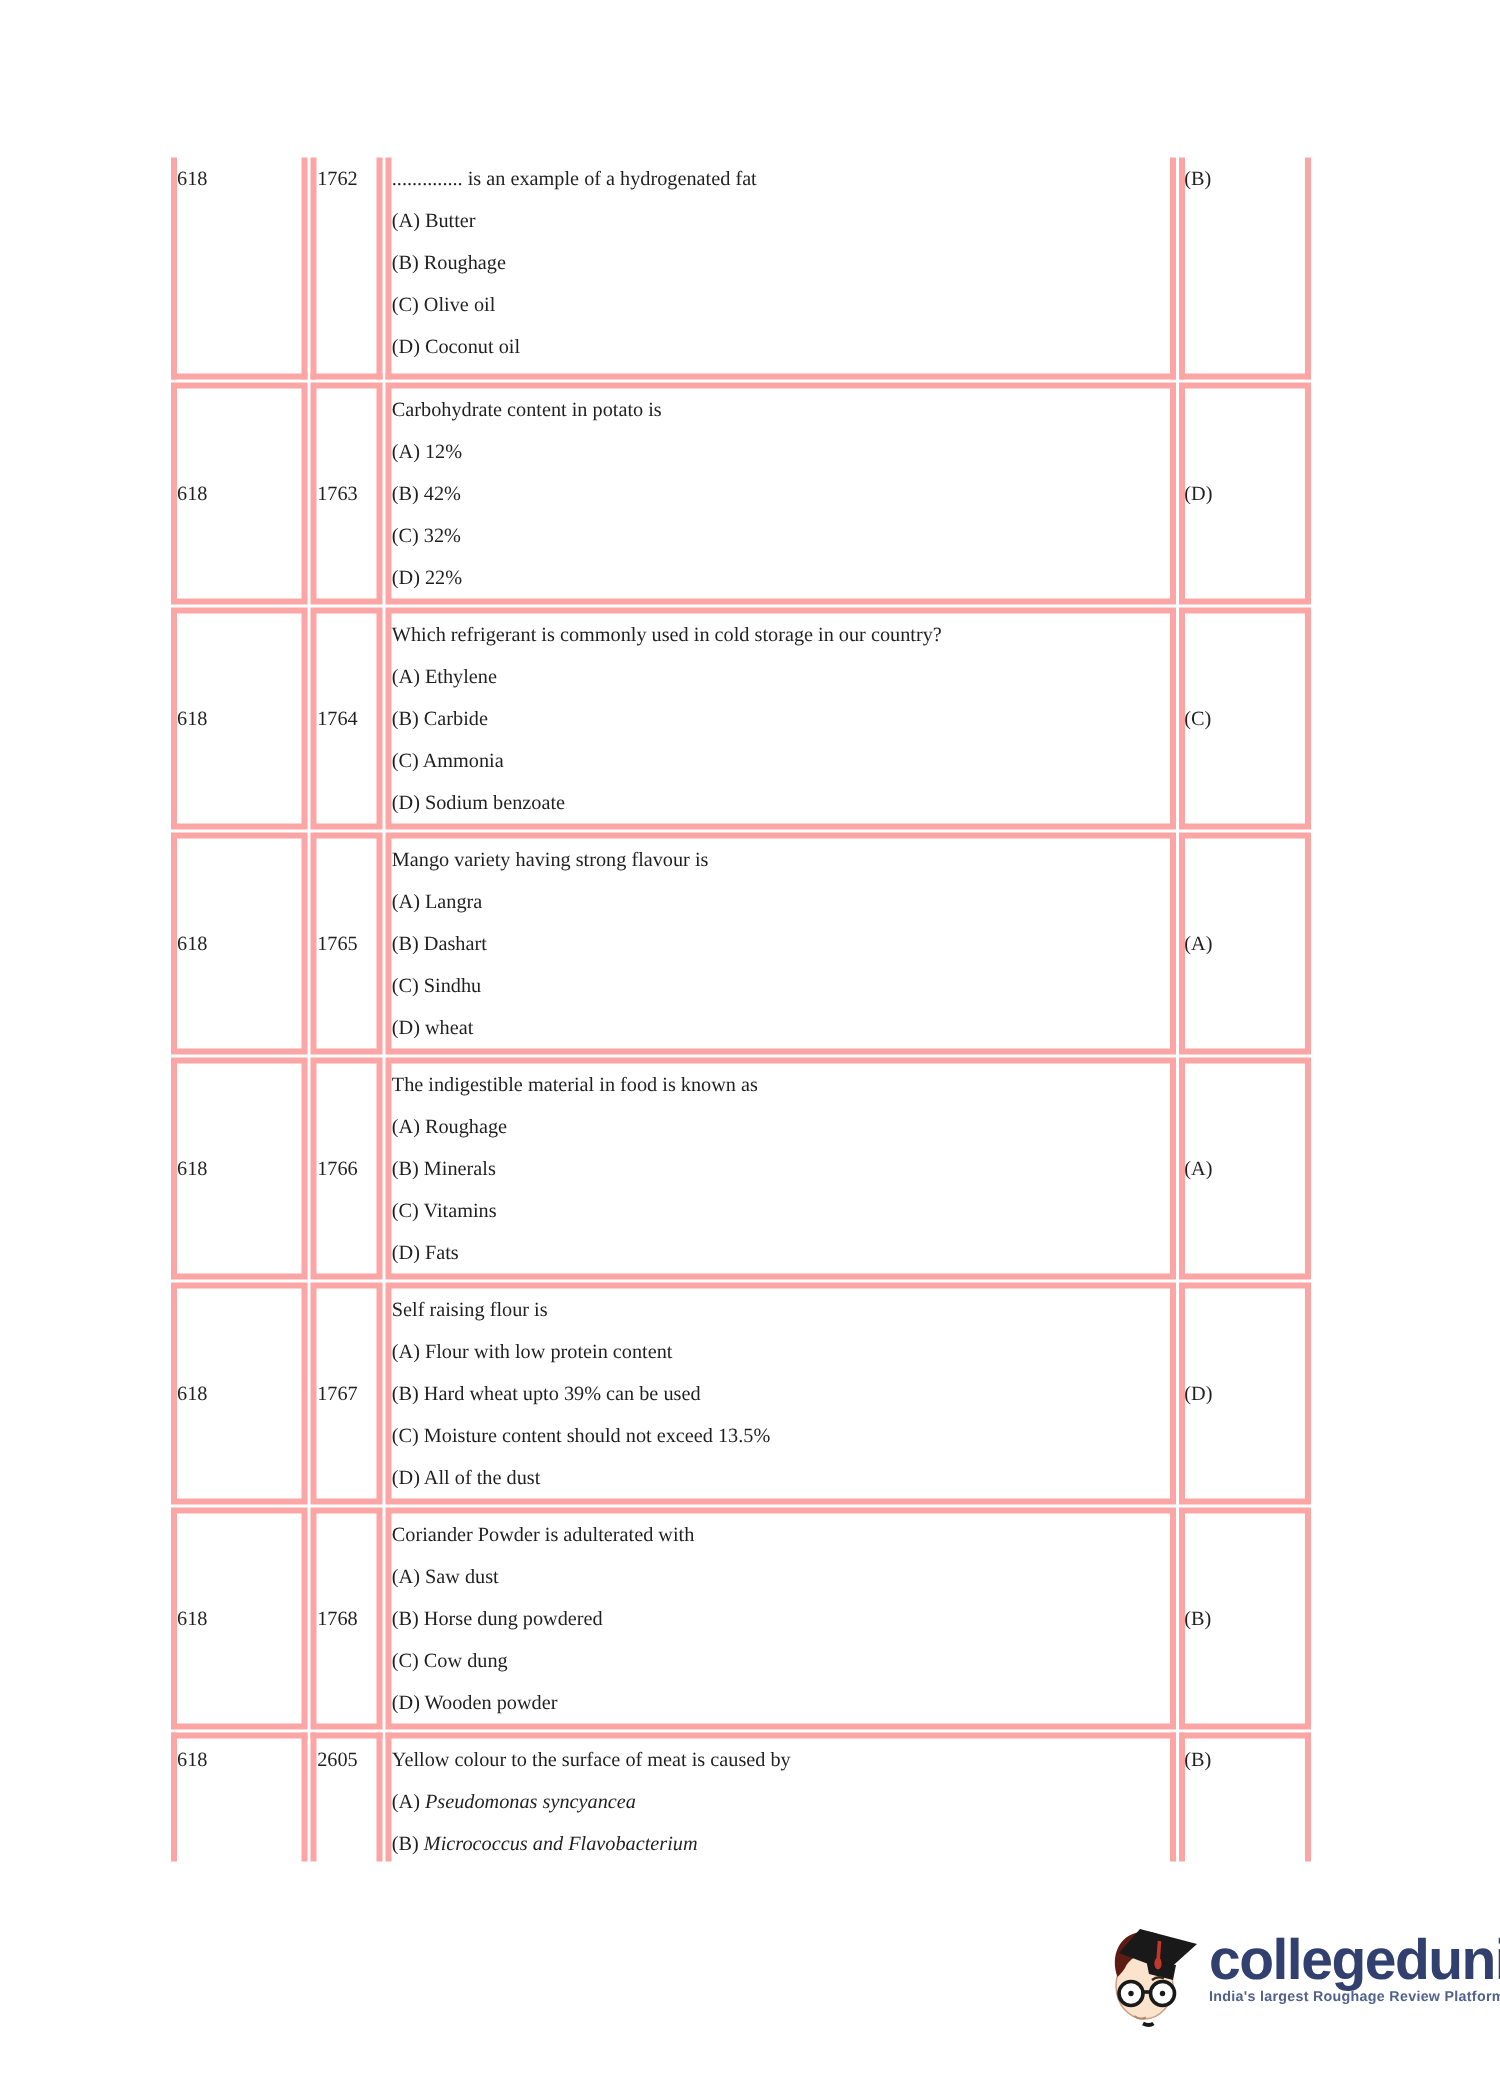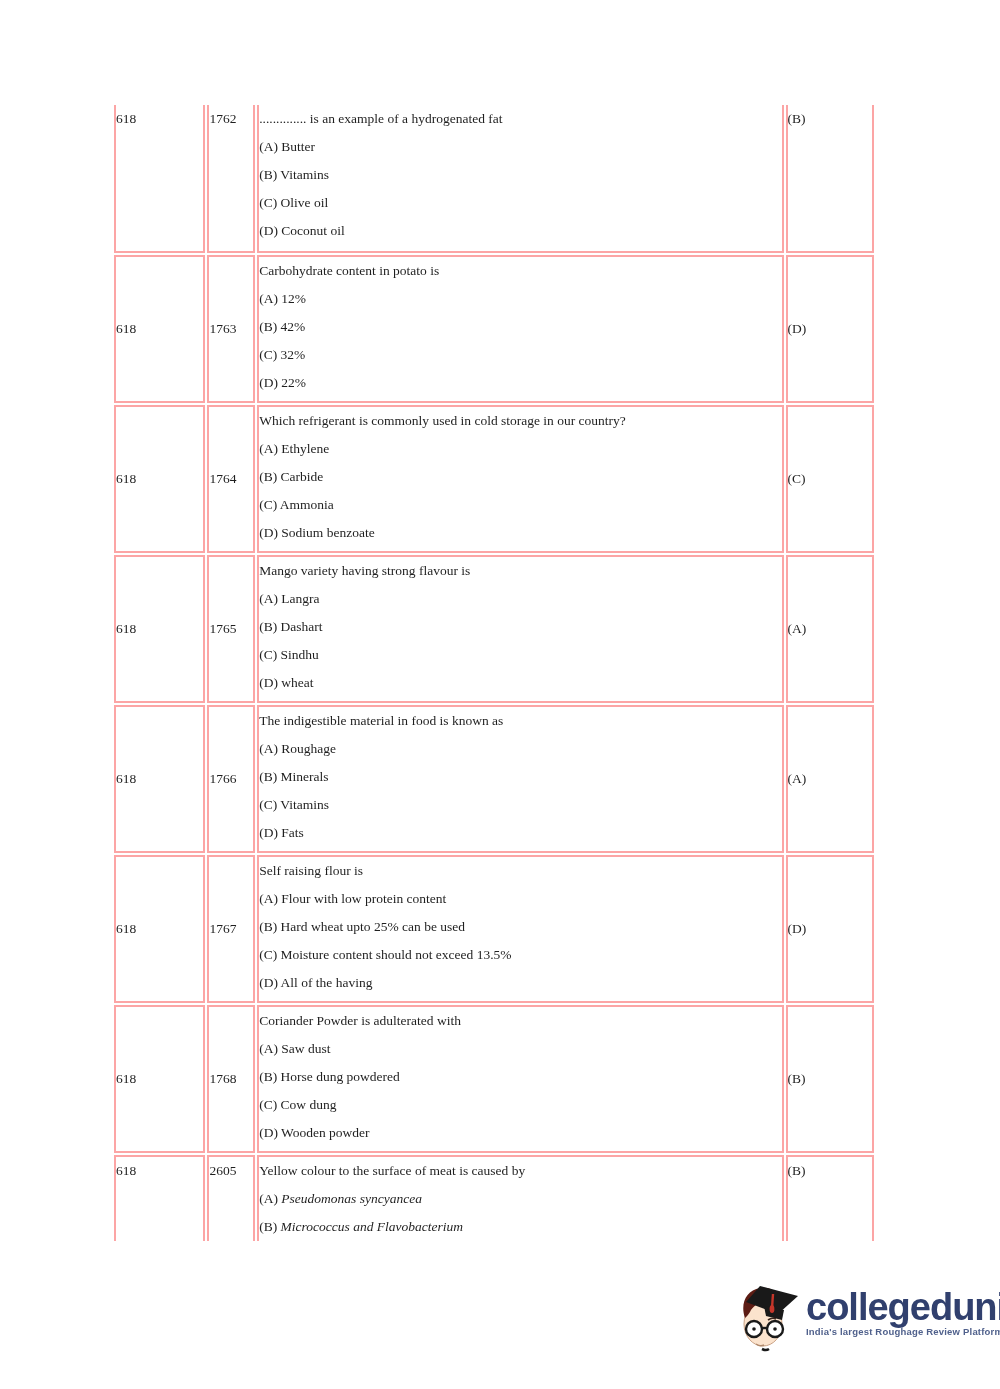--- a/index.html
+++ b/index.html
@@ -18,21 +18,21 @@
     width:766px;height:1138px;
     overflow:hidden;
   }
   table.exam{
     width:764px;
     border-collapse:separate;
     border-spacing:2px;
     table-layout:fixed;
   }
   table.exam td{
-    border:2px solid #fca5a5;
+    border:4px solid #fca5a5;
     background:#ffffff;
     font-size:13.5px;
     line-height:28px;
     padding:0;
   }
   
   table.exam tr:first-child td{border-top:none;}
   table.exam tr:last-child td{border-bottom:none;}
   table.exam tr{height:148px;}
   td.code-cell{padding:7px 4px 0 12px;vertical-align:top;}
@@ -83,21 +83,21 @@
     <td class="code-cell">
       <span class="line">618</span>
     </td>
     <td class="qno-cell">
       <span class="line">1762</span>
     </td>
     <td class="question-cell">
       <div class="line">.............. is an example of a hydrogenated fat</div>
       <div>
               <div class="line">(A) Butter</div>
-              <div class="line">(B) Vitamins</div>
+              <div class="line">(B) Roughage</div>
               <div class="line">(C) Olive oil</div>
               <div class="line">(D) Coconut oil</div>
             </div>
     </td>
     <td class="answer-cell">
       <span class="line">(B)</span>
     </td>
   </tr>
         <tr class="va-middle">
     <td class="code-cell">
@@ -183,23 +183,23 @@
     <td class="code-cell">
       <span class="line">618</span>
     </td>
     <td class="qno-cell">
       <span class="line">1767</span>
     </td>
     <td class="question-cell">
       <div class="line">Self raising flour is</div>
       <div>
               <div class="line">(A) Flour with low protein content</div>
-              <div class="line">(B) Hard wheat upto 25% can be used</div>
+              <div class="line">(B) Hard wheat upto 39% can be used</div>
               <div class="line">(C) Moisture content should not exceed 13.5%</div>
-              <div class="line">(D) All of the having</div>
+              <div class="line">(D) All of the dust</div>
             </div>
     </td>
     <td class="answer-cell">
       <span class="line">(D)</span>
     </td>
   </tr>
         <tr class="va-middle">
     <td class="code-cell">
       <span class="line">618</span>
     </td>

